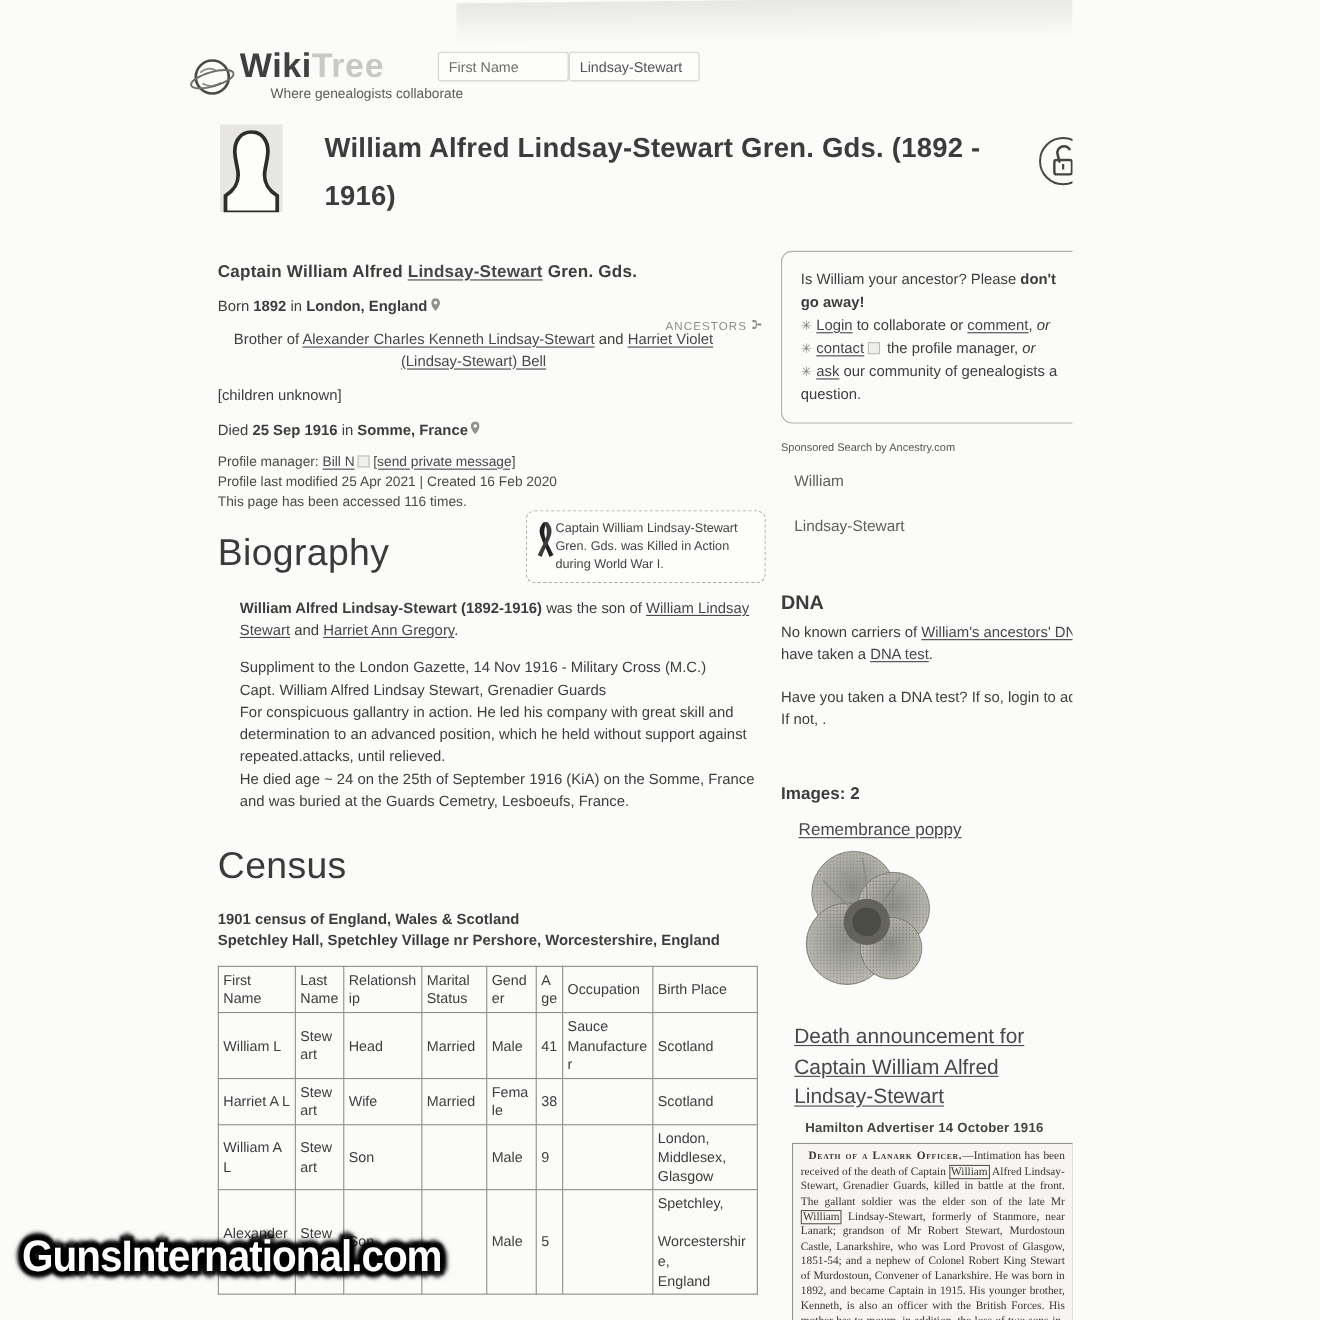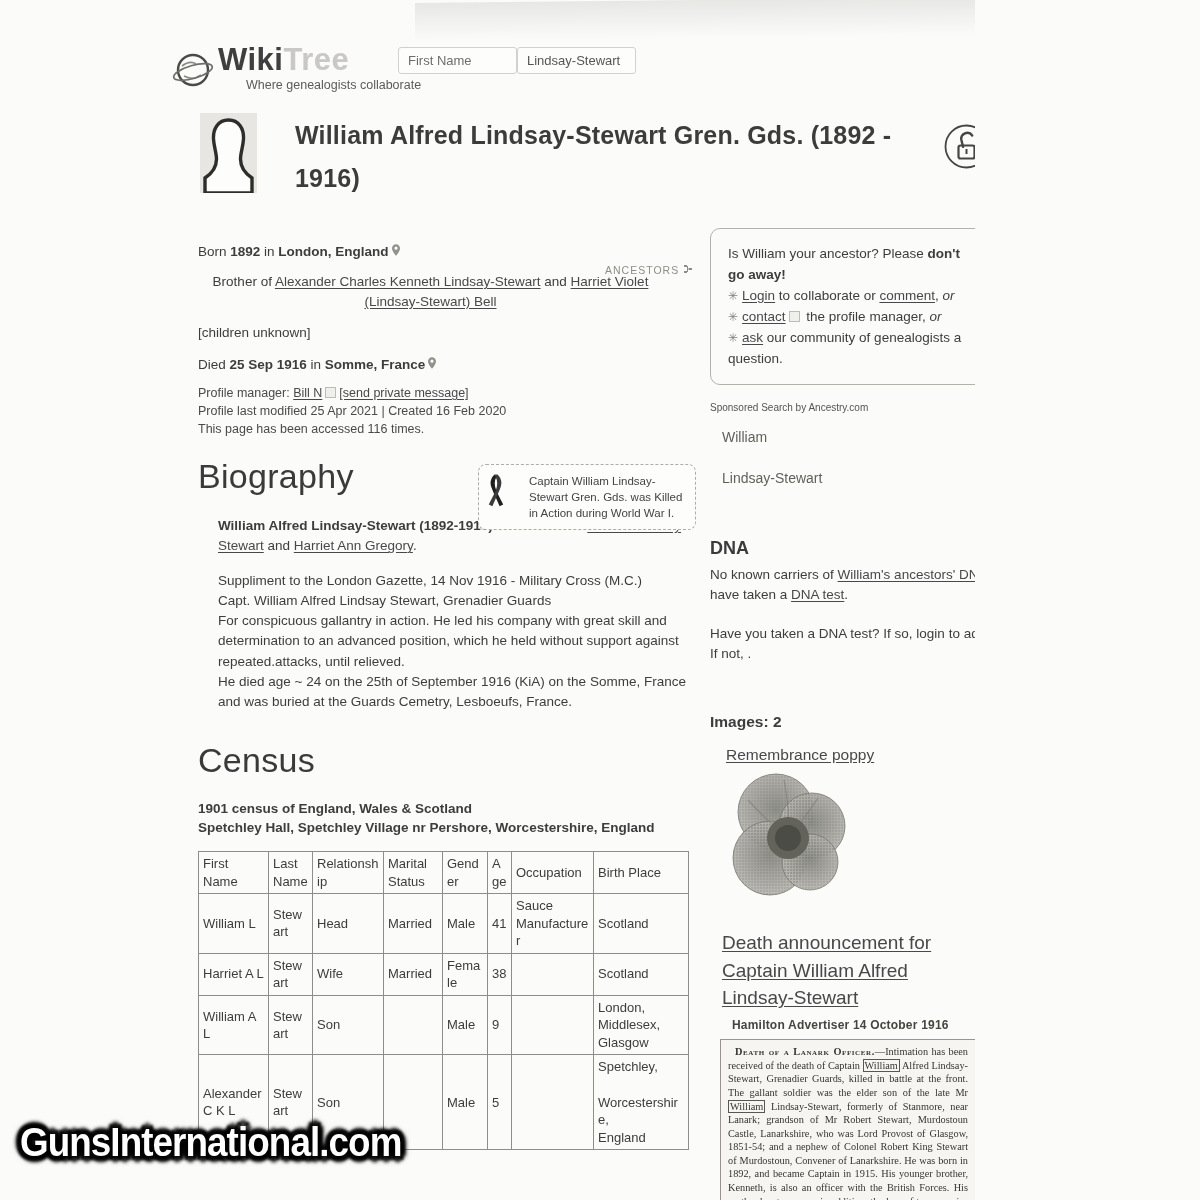--- a/index.html
+++ b/index.html
@@ -46,21 +46,21 @@
     color:#8d8d86; text-decoration:none; white-space:nowrap; }
   .brother { margin-top:11px; width:465px; line-height:1.45;text-align:center; }
   .children { margin-top:13px; }
   .died { margin-top:13px; }
   .small-lines { margin-top:10px; font-size:12.5px; line-height:1.45; color:#4a4a48; }
   .mini-box { display:inline-block; width:11px; height:11px; border:1px solid #bdbdb7; background:#efefec;
     vertical-align:-1px; margin:0 3px; }
 
   h2.sect { margin-top:16px; font-size:34px; font-weight:500; color:#3a3a3a; letter-spacing:.3px; }
   .ribbon-box { position:absolute; left:478px; top:464px; width:218px; border:1px dashed #adada6;
-    border-radius:8px; background:#fdfdfc; padding:8px 10px 8px 8px; display:flex; gap:24px; }
+    border-radius:8px; background:#fdfdfc; padding:8px 10px 8px 8px; display:flex; gap:0; }
   .ribbon-note { font-size:11.5px; line-height:1.4; color:#444; }
   .bio-p { margin-top:16px; margin-left:20px; width:475px; line-height:1.5; }
   .gazette { margin-top:14px; margin-left:20px; width:475px; line-height:1.5; }
 
   .census-sub { margin-top:16px; font-weight:700; line-height:1.4; }
   table.census { margin-top:13px; border-collapse:collapse; table-layout:fixed; width:490px;
     font-size:13px; color:#3d3d3d; }
   table.census th, table.census td { border:1px solid #8e8e88; padding:3px 4px; text-align:left;
     font-weight:400; vertical-align:middle; white-space:pre-line; word-wrap:break-word; }
   table.census th { height:40px; }
@@ -129,20 +129,21 @@
   <span class="lock">
     <svg width="49" height="49" viewBox="0 0 49 49">
       <circle cx="24.5" cy="24.5" r="21" fill="none" stroke="#454543" stroke-width="1.8"></circle>
       <path d="M20 24 v-7 a6 6 0 0 1 11.6 -1.8" fill="none" stroke="#454543" stroke-width="2.4" stroke-linecap="round" transform="rotate(-14 24 20)"></path>
       <rect x="16.5" y="23.5" width="16" height="13" rx="2" fill="none" stroke="#454543" stroke-width="2.2"></rect>
       <line x1="24.5" y1="27" x2="24.5" y2="32" stroke="#454543" stroke-width="2"></line>
     </svg>
   </span>
 
   <div class="leftcol">
+    <div class="captain"><span>Captain William Alfred </span><a>Lindsay-Stewart</a><span> Gren. Gds.</span></div>
 
     <div class="vline"><span>Born </span><b>1892</b><span> in </span><b>London, England</b><span class="pin"><svg width="8" height="12" viewBox="0 0 9 13">
             <path d="M4.5 0 C2 0 0 2 0 4.5 C0 8 4.5 13 4.5 13 C4.5 13 9 8 9 4.5 C9 2 7 0 4.5 0 Z M4.5 6.3 A1.8 1.8 0 1 1 4.5 2.7 A1.8 1.8 0 0 1 4.5 6.3 Z" fill="#92928c"></path>
           </svg></span></div>
 
     <div class="son-wrap">
       <a class="ancestors"><span>ANCESTORS</span> <span><svg width="10" height="10" viewBox="0 0 10 10">
               <path d="M1 1 h3 v2 h-3 z M1 7 h3 v2 h-3 z M6 4 h3 v2 h-3 z M4 2 h1 v6 h-1 z M5 4.5 h1 v1 h-1 z" fill="#8d8d86"></path>
             </svg></span></a>
     </div>

